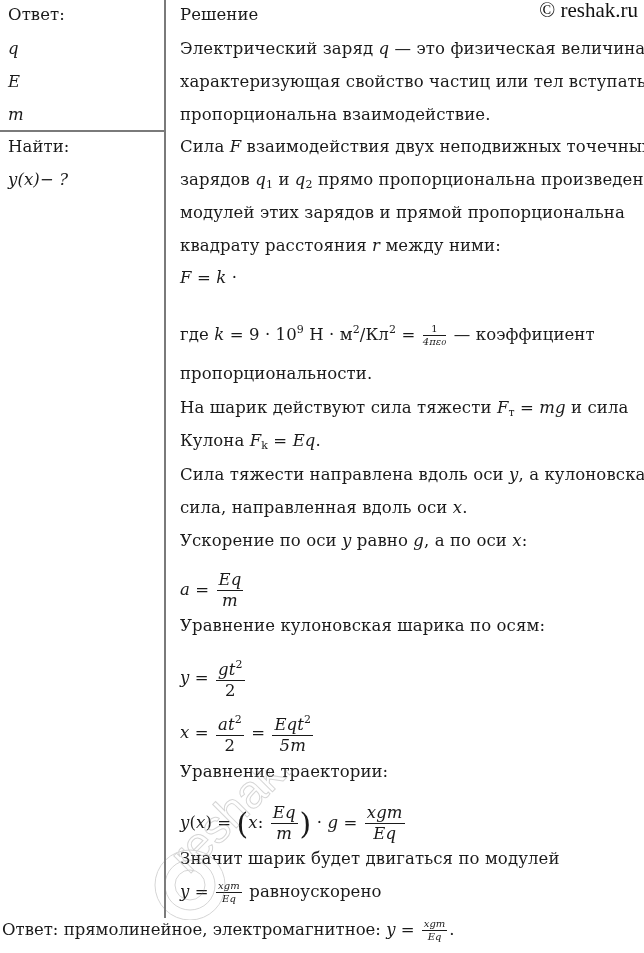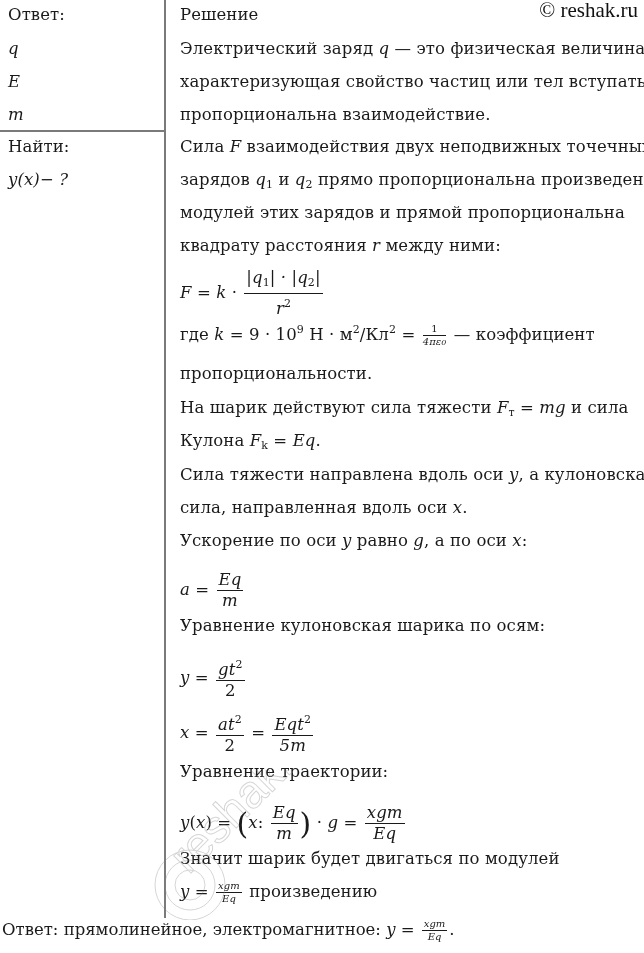--- a/index.html
+++ b/index.html
@@ -52,21 +52,20 @@
     <div class="line" style="top:72px">характеризующая свойство частиц или тел вступать в</div>
     <div class="line" style="top:105px">пропорциональна взаимодействие.</div>
 
     <div class="line" style="top:137px">Сила <span class="m">F</span> взаимодействия двух неподвижных точечных</div>
     <div class="line" style="top:170px">зарядов <span class="m">q</span><span class="sub">1</span> и <span class="m">q</span><span class="sub">2</span> прямо пропорциональна произведению</div>
     <div class="line" style="top:203px">модулей этих зарядов и прямой пропорциональна</div>
     <div class="line" style="top:236px">квадрату расстояния <span class="m">r</span> между ними:</div>
 
     <div class="line" style="top:268px">
       <span class="m">F</span> = <span class="m">k</span> ·
-      <span class="frac"><span class="num m">|q<span class="sub">1</span>| · |q<span class="sub">2</span>|</span><span class="den m">r<span class="sup">2</span></span></span>
     </div>
 
     <div class="line" style="top:320px">
       где <span class="m">k</span> = 9 · 10<span class="sup">9</span> Н · м<span class="sup">2</span>/Кл<span class="sup">2</span> =
       <span class="frac small"><span class="num">1</span><span class="den m">4πε<span style="font-size:8px">0</span></span></span> — коэффициент
     </div>
     <div class="line" style="top:364px">пропорциональности.</div>
 
     <div class="line" style="top:398px">На шарик действуют сила тяжести <span class="m">F</span><span class="sub">т</span> = <span class="m">mg</span> и сила</div>
     <div class="line" style="top:431px">Кулона <span class="m">F</span><span class="sub m">k</span> = <span class="m">Eq</span>.</div>
@@ -96,21 +95,21 @@
     <div class="line" style="top:803px">
       <span class="m">y</span>(<span class="m">x</span>) = <span class="big-paren">(</span><span class="m">x</span>:
       <span class="frac"><span class="num m">Eq</span><span class="den m">m</span></span><span class="big-paren">)</span>
       · <span class="m">g</span> = <span class="frac"><span class="num m">xgm</span><span class="den m">Eq</span></span>
     </div>
 
     <div class="line" style="top:849px">Значит шарик будет двигаться по модулей</div>
 
     <div class="line" style="top:880px">
       <span class="m">y</span> = <span class="frac small"><span class="num m">xgm</span><span class="den m">Eq</span></span>
-      <span>произведению</span>
+      <span>равноускорено</span>
     </div>
   </div>
 
   <div class="answer">
     <span>Ответ: прямолинейное, электромагнитное:</span> <span class="m">y</span> =
     <span class="frac small"><span class="num m">xgm</span><span class="den m">Eq</span></span><span>.</span>
   </div>
 
   <svg class="watermark" viewBox="0 0 190 150">
     <g fill="none" stroke="#888" stroke-width="1">

